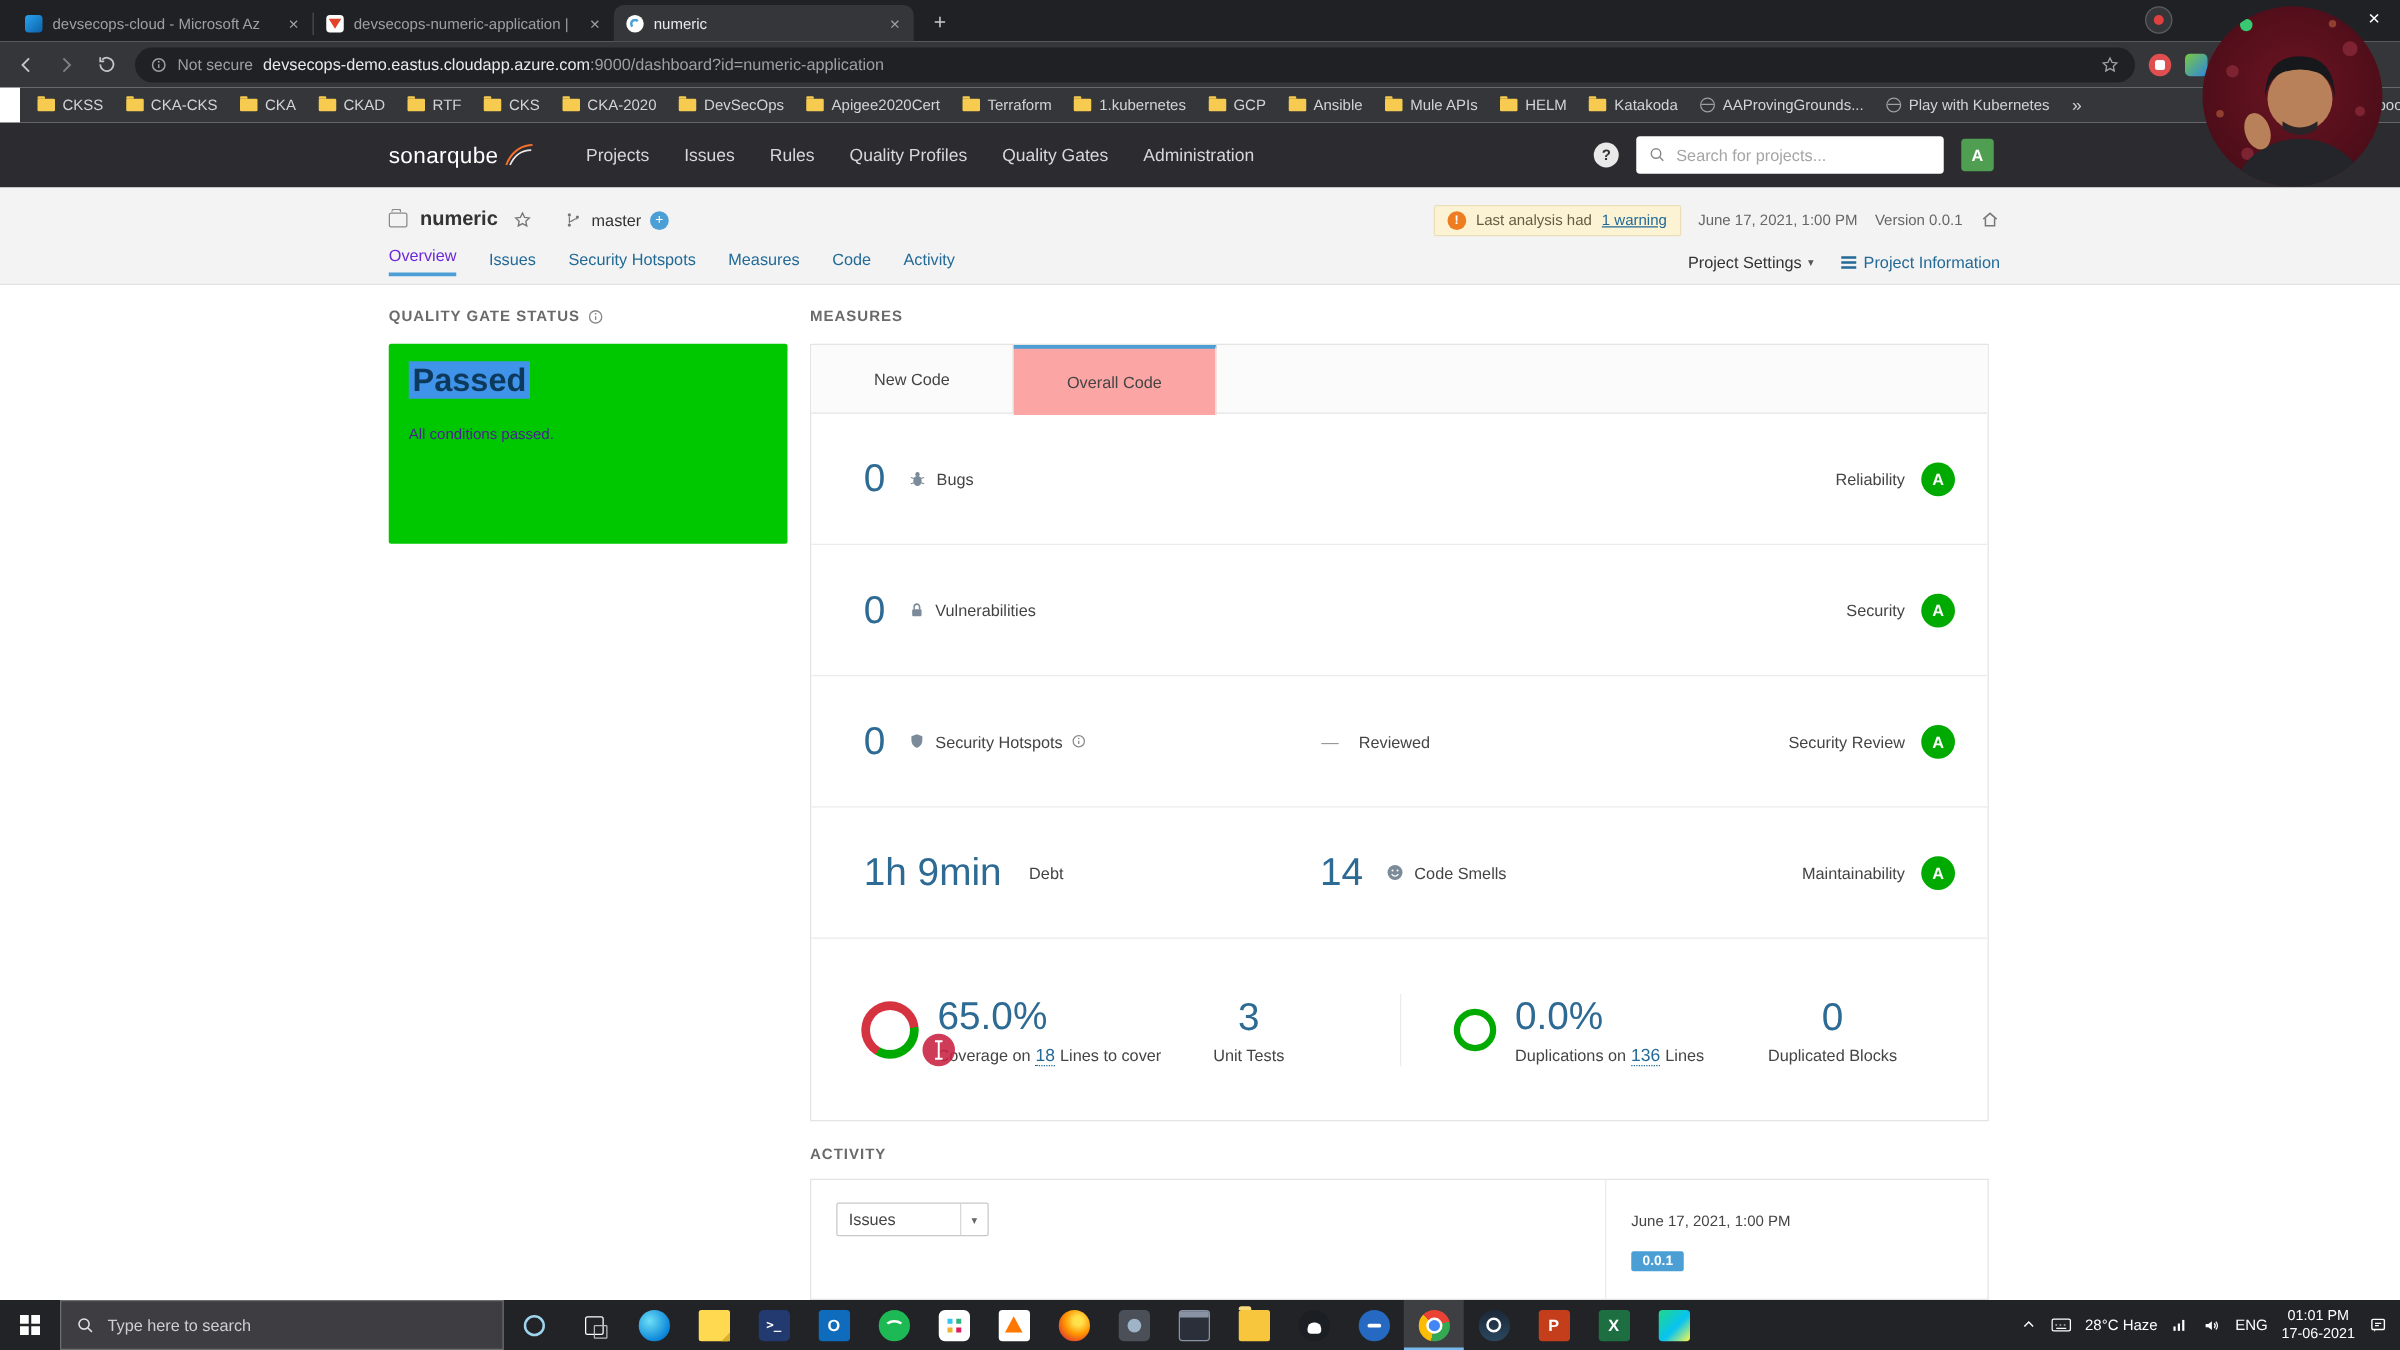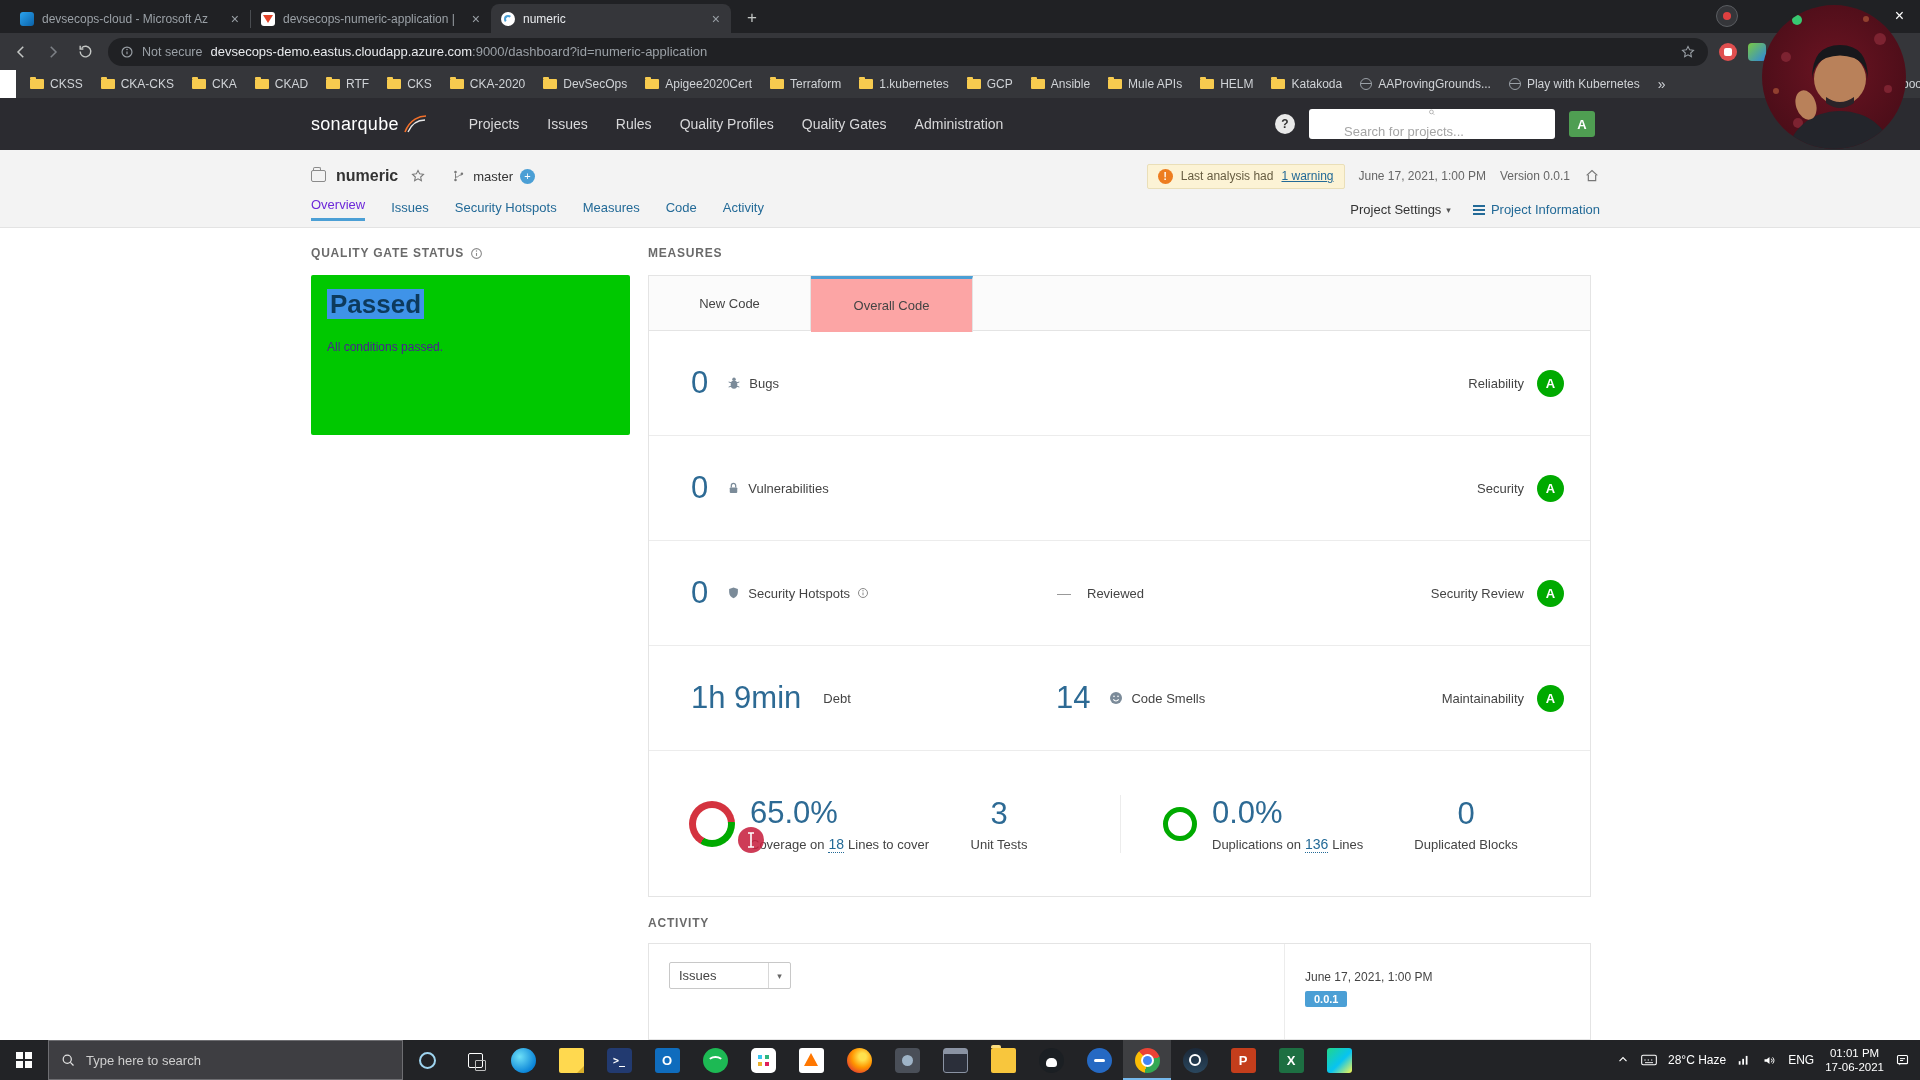--- a/index.html
+++ b/index.html
@@ -63,21 +63,21 @@
   
   .sq-nav { position:absolute; top:98px; left:0; width:1920px; height:52px; background:#2b2b30;
     display:flex; align-items:center; padding:0 325px 0 311px; }
   .sq-logo { display:flex; align-items:center; gap:4px; color:#fff; font-size:18px; letter-spacing:.3px; }
   .sq-menu { display:flex; gap:28px; margin-left:42px; }
   .sq-menu span { color:#d8d8da; font-size:14px; }
   .sq-right { margin-left:auto; display:flex; align-items:center; gap:14px; }
   .sq-help { width:20px; height:20px; border-radius:50%; background:#e9e9e9; color:#333;
     font-size:12px; font-weight:bold; display:flex; align-items:center; justify-content:center; }
   .sq-search { width:246px; height:30px; background:#fff; border-radius:3px; display:flex;
-    align-items:center; gap:8px; padding:0 10px; color:#888;flex-direction:column; }
+    align-items:center; gap:8px; padding:0 10px; color:#888; }
   .sq-search input { border:0; outline:0; flex:1; font-size:13px; color:#333; background:transparent;
     font-family:"Liberation Sans", sans-serif; }
   .sq-search input::placeholder { color:#a5a5a5; }
   .sq-avatar { width:26px; height:26px; border-radius:3px; background:#4f9e52; color:#fff;
     font-size:13px; font-weight:bold; display:flex; align-items:center; justify-content:center; }
 
   
   .sq-header { position:absolute; top:150px; left:0; width:1920px; height:78px; background:#f3f3f3;
     border-bottom:1px solid #e3e3e3; padding:11px 320px 0 311px; }
   .ph-row1 { display:flex; align-items:center; height:30px; }
@@ -161,21 +161,21 @@
   .act-card { position:absolute; left:648px; top:715px; width:943px; height:97px; background:#fff;
     border:1px solid #e4e4e4; overflow:hidden; }
   .act-select { position:absolute; left:20px; top:18px; width:122px; height:27px; border:1px solid #c8c8c8;
     border-radius:2px; background:#fff; display:flex; align-items:center; }
   .act-select .val { flex:1; font-size:13px; color:#444; padding:0 9px; }
   .sel-caret { width:22px; align-self:stretch; border-left:1px solid #d8d8d8; display:flex;
     align-items:center; justify-content:center; font-size:9px; color:#666; }
   .act-events { position:absolute; left:635px; top:0; bottom:0; right:0; border-left:1px solid #ececec;
     padding:26px 18px 0 20px; }
   .ev-date { font-size:12px; color:#444; }
-  .ev-badge { display:inline-block; margin-top:7px; background:#4b9fd5; color:#fff; font-size:11px;
+  .ev-badge { display:inline-block; margin-top:17px; background:#4b9fd5; color:#fff; font-size:11px;
     font-weight:bold; padding:2px 9px; border-radius:2px; }
 
   .cursor { position:absolute; left:738px; top:599px; width:26px; height:26px; border-radius:50%;
     background:rgba(199,33,64,.88); display:flex; align-items:center; justify-content:center; z-index:70; }
 
   
   .taskbar { position:absolute; bottom:0; left:0; width:1920px; height:40px; background:#222326;
     display:flex; align-items:stretch; z-index:40; }
   .ts-start { width:48px; display:flex; align-items:center; justify-content:center; }
   .win-logo { display:grid; grid-template-columns:7px 7px; grid-gap:1.5px; }

